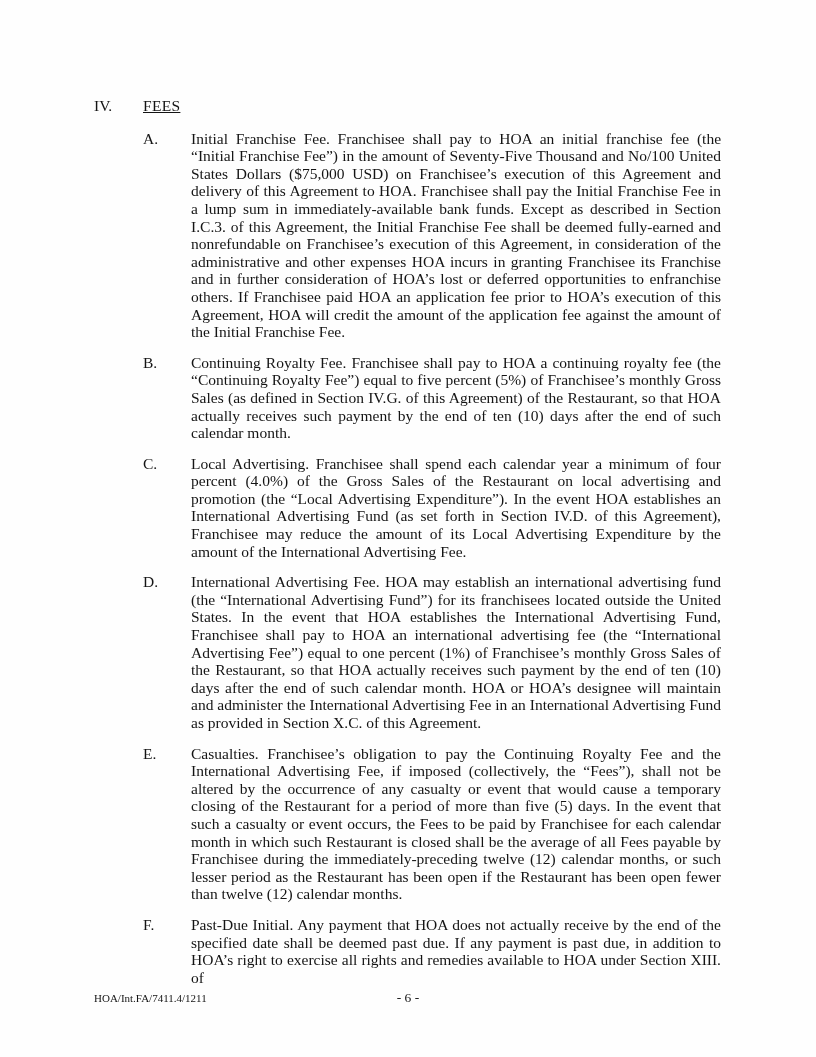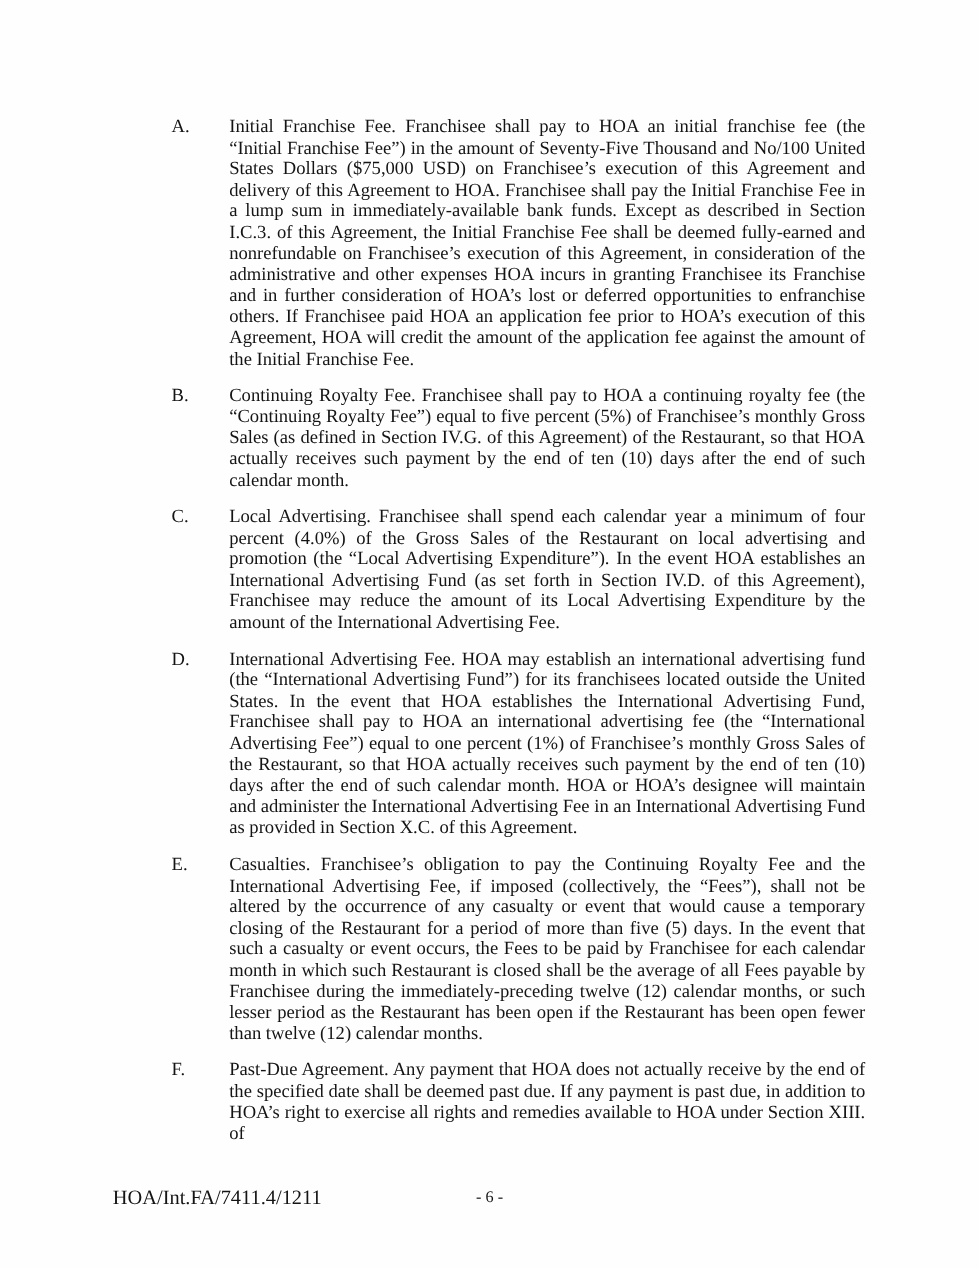--- a/index.html
+++ b/index.html
@@ -28,38 +28,42 @@
   .ptext {
     margin:0; padding:0;
     width:530px;
     text-align:justify;
     text-justify:inter-word;
   }
   .lead { }
   .footer-docid {
     position:absolute;
     left:94px; top:990px;
-    font-size:17px;
+    font-size:11px;
     line-height:16px;
   }
   .footer-page {
     position:absolute;
     left:0; top:990px;
     width:816px;
     text-align:center;
     font-size:13.5px;
     line-height:16px;
   }
 </style>
 </head>
 <body>
 
 <div class="page">
   <div class="content">
 
+    <div class="section-head">
+      <span class="roman-col">IV.</span>
+      <span class="section-title">FEES</span>
+    </div>
 
     <div class="para">
       <span class="plabel">A.</span>
       <p class="ptext"><span class="lead">Initial Franchise Fee</span><span>.  Franchisee shall pay to HOA an initial franchise fee (the “Initial Franchise Fee”) in the amount of Seventy-Five Thousand and No/100 United States Dollars ($75,000 USD) on Franchisee’s execution of this Agreement and delivery of this Agreement to HOA.  Franchisee shall pay the Initial Franchise Fee in a lump sum in immediately-available bank funds.  Except as described in Section I.C.3. of this Agreement, the Initial Franchise Fee shall be deemed fully-earned and nonrefundable on Franchisee’s execution of this Agreement, in consideration of the administrative and other expenses HOA incurs in granting Franchisee its Franchise and in further consideration of HOA’s lost or deferred opportunities to enfranchise others.  If Franchisee paid HOA an application fee prior to HOA’s execution of this Agreement, HOA will credit the amount of the application fee against the amount of the Initial Franchise Fee.</span></p>
     </div>
 
     <div class="para">
       <span class="plabel">B.</span>
       <p class="ptext"><span class="lead">Continuing Royalty Fee</span><span>.  Franchisee shall pay to HOA a continuing royalty fee (the “Continuing Royalty Fee”) equal to five percent (5%) of Franchisee’s monthly Gross Sales (as defined in Section IV.G. of this Agreement) of the Restaurant, so that HOA actually receives such payment by the end of ten (10) days after the end of such calendar month.</span></p>
     </div>
@@ -74,20 +78,20 @@
       <p class="ptext"><span class="lead">International Advertising Fee</span><span>.  HOA may establish an international advertising fund (the “International Advertising Fund”) for its franchisees located outside the United States.  In the event that HOA establishes the International Advertising Fund, Franchisee shall pay to HOA an international advertising fee (the “International Advertising Fee”) equal to one percent (1%) of Franchisee’s monthly Gross Sales of the Restaurant, so that HOA actually receives such payment by the end of ten (10) days after the end of such calendar month.  HOA or HOA’s designee will maintain and administer the International Advertising Fee in an International Advertising Fund as provided in Section X.C. of this Agreement.</span></p>
     </div>
 
     <div class="para">
       <span class="plabel">E.</span>
       <p class="ptext"><span class="lead">Casualties</span><span>.  Franchisee’s obligation to pay the Continuing Royalty Fee and the International Advertising Fee, if imposed (collectively, the “Fees”), shall not be altered by the occurrence of any casualty or event that would cause a temporary closing of the Restaurant for a period of more than five (5) days.  In the event that such a casualty or event occurs, the Fees to be paid by Franchisee for each calendar month in which such Restaurant is closed shall be the average of all Fees payable by Franchisee during the immediately-preceding twelve (12) calendar months, or such lesser period as the Restaurant has been open if the Restaurant has been open fewer than twelve (12) calendar months.</span></p>
     </div>
 
     <div class="para">
       <span class="plabel">F.</span>
-      <p class="ptext"><span class="lead">Past-Due Agreement</span><span>.  Any payment that HOA does not actually receive by the end of the specified date shall be deemed past due.  If any payment is past due, in addition to HOA’s right to exercise all rights and remedies available to HOA under Section XIII. of</span></p>
+      <p class="ptext"><span class="lead">Past-Due Initial</span><span>.  Any payment that HOA does not actually receive by the end of the specified date shall be deemed past due.  If any payment is past due, in addition to HOA’s right to exercise all rights and remedies available to HOA under Section XIII. of</span></p>
     </div>
 
   </div>
 
   <div class="footer-docid">HOA/Int.FA/7411.4/1211</div>
   <div class="footer-page">- 6 -</div>
 </div>
 
 </body></html>

